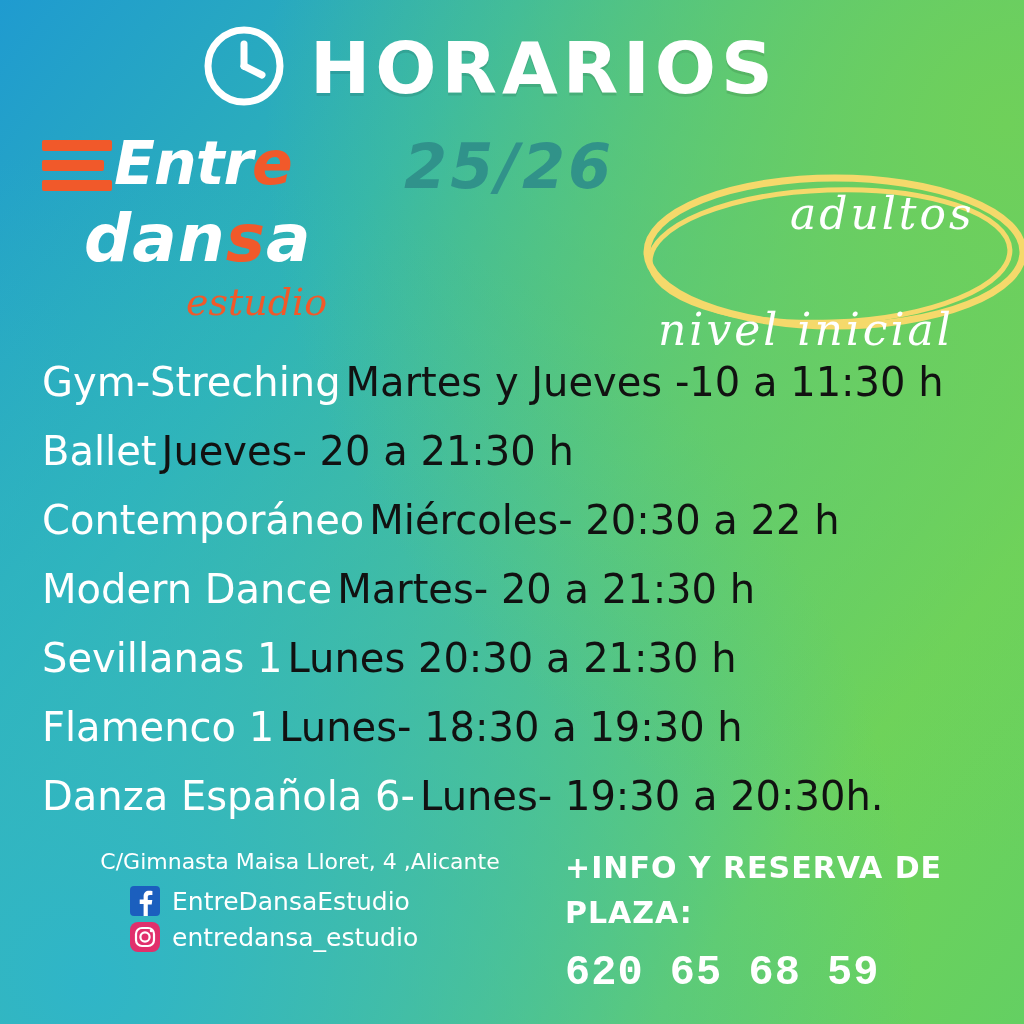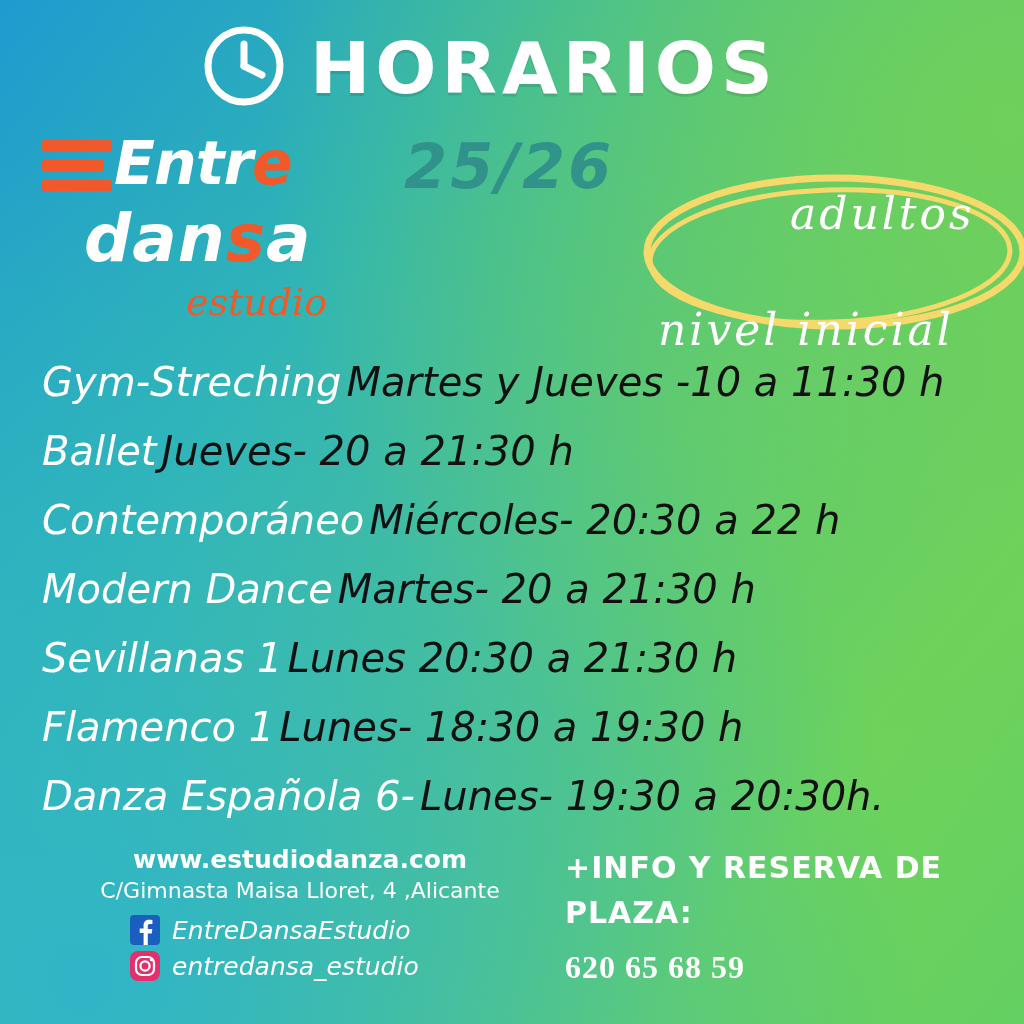--- a/index.html
+++ b/index.html
@@ -150,21 +150,20 @@
     letter-spacing: 3px;
     margin-top: 48px;
   }
 
   
   .schedule {
     position: absolute;
     left: 42px;
     top: 348px;
     width: 960px;
-    font-style: italic;
   }
   .sched-row {
     height: 69px;
     line-height: 69px;
     white-space: nowrap;
   }
   .sched-name {
     font-family: "DejaVu Sans", sans-serif;
     font-size: 40px;
     color: #ffffff;
@@ -193,21 +192,20 @@
     font-family: "DejaVu Sans", sans-serif;
     font-size: 22px;
     color: #ffffff;
     margin-top: 4px;
   }
   .social-row {
     display: flex;
     align-items: center;
     margin-top: 12px;
     margin-left: 90px;
-    font-style: italic;
   }
   .social-row + .social-row { margin-top: 6px; }
   .social-icon {
     width: 30px;
     height: 30px;
     margin-right: 12px;
     flex: 0 0 auto;
   }
   .social-text {
     font-family: "DejaVu Sans", sans-serif;
@@ -225,23 +223,23 @@
   .info-title {
     font-family: "DejaVu Sans", sans-serif;
     font-weight: bold;
     font-size: 30px;
     letter-spacing: 1px;
     color: #ffffff;
     line-height: 1.5;
   }
   .phone {
     margin-top: 14px;
-    font-family: Liberation Serif, serif;
-    font-weight: bold;
-    font-size: 32px;
+    font-family: Liberation Mono, monospace;
+    font-weight: bold;
+    font-size: 42px;
     color: #ffffff;
     letter-spacing: 1px;
   }
 </style>
 </head>
 <body>
 
 <div id="poster">
 
   <div class="clock-icon">
@@ -304,21 +302,20 @@
       <span class="sched-name">Flamenco 1</span>
       <span class="sched-detail">Lunes- 18:30 a 19:30 h</span>
     </div>
     <div class="sched-row">
       <span class="sched-name">Danza Española 6-</span>
       <span class="sched-detail">Lunes- 19:30 a 20:30h.</span>
     </div>
   </div>
 
   <div class="footer-left">
-    <div class="web">www.estudiodanza.com</div>
     <div class="address">C/Gimnasta Maisa  Lloret, 4 ,Alicante</div>
 
     <div class="social-row">
       <svg class="social-icon" viewBox="0 0 30 30">
         <rect x="0" y="0" width="30" height="30" rx="4" fill="#1b5fbe"></rect>
         <path d="M17.8 30V18.5h3.9l0.6-4.5h-4.5v-2.9c0-1.3 0.4-2.2 2.2-2.2h2.4V4.9C21.9 4.8 20.6 4.7 19 4.7c-3.2 0-5.4 2-5.4 5.6v3.1H9.7v4.5h3.9V30h4.2z" fill="#ffffff"></path>
       </svg>
       <span class="social-text">EntreDansaEstudio</span>
     </div>
 

